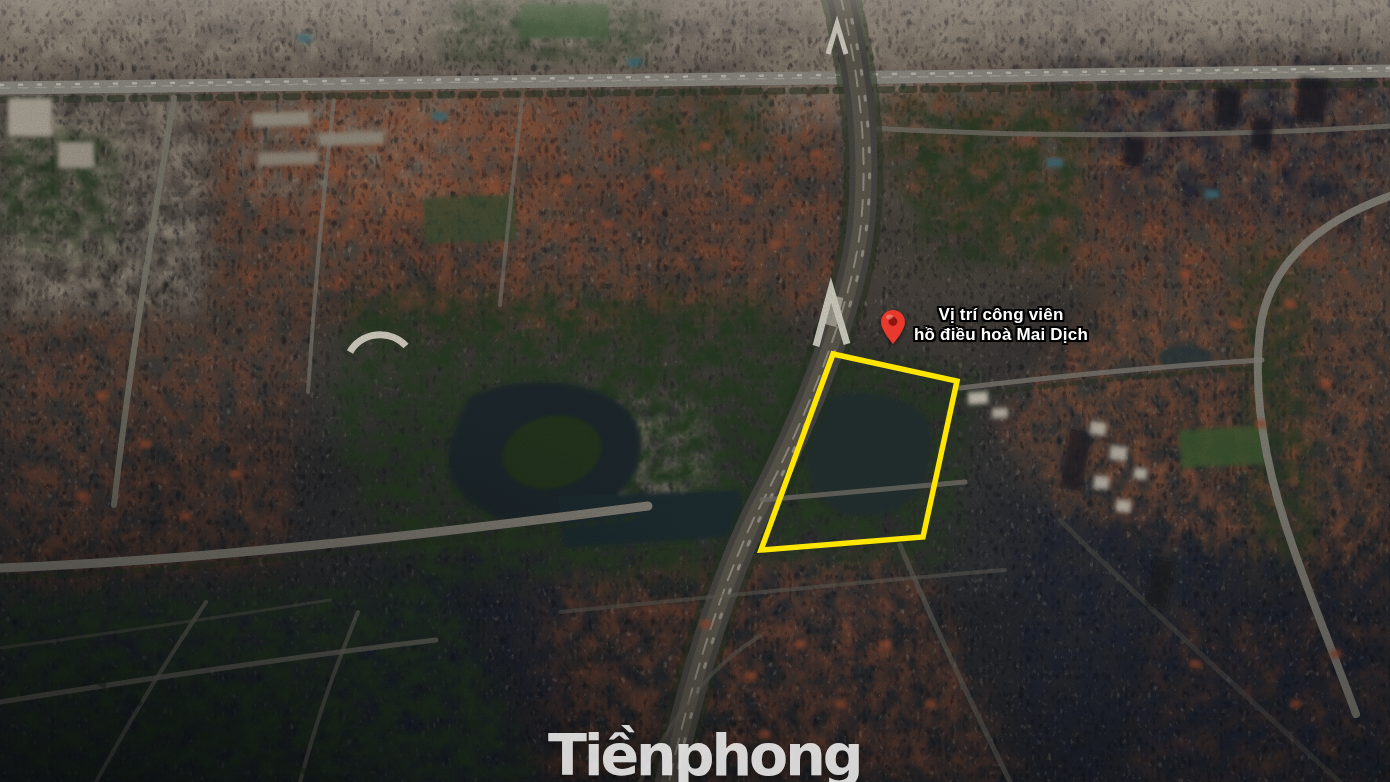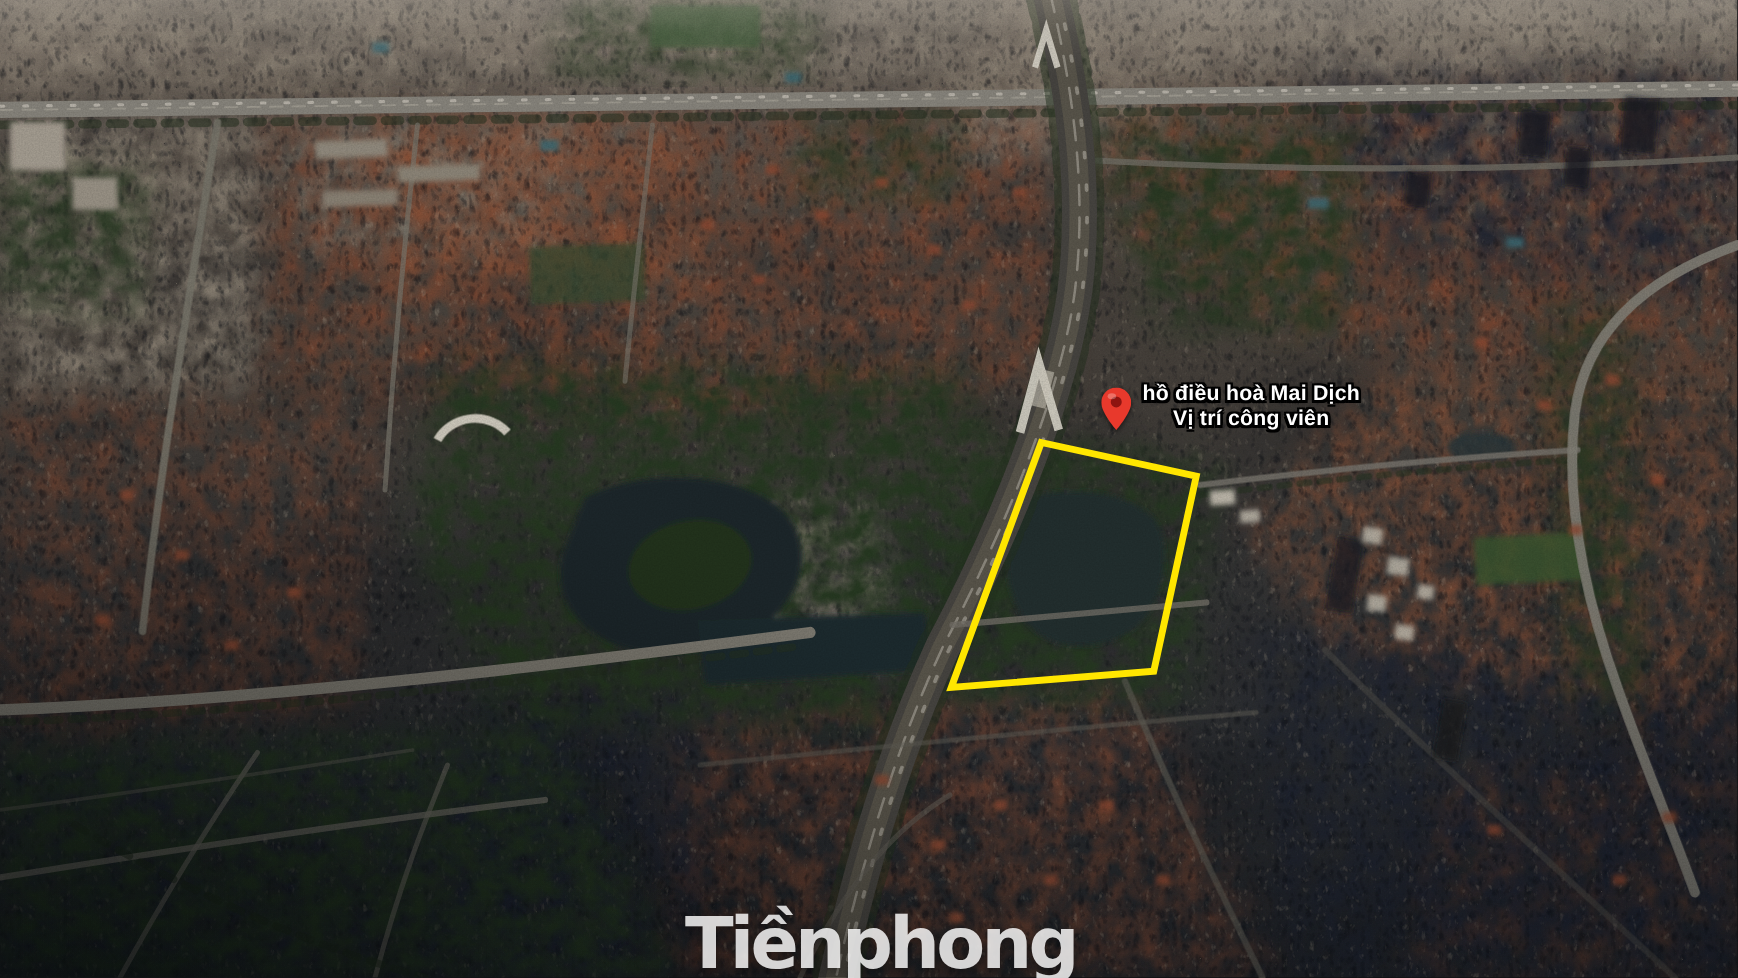--- a/index.html
+++ b/index.html
@@ -272,19 +272,19 @@
     <polygon class="highlight-poly" points="833,354 957,381 923,537 761,550" stroke="#ffe600" stroke-width="5.5"></polygon>
   </svg>
 
   <svg class="pin" viewBox="0 0 24 34" xmlns="http://www.w3.org/2000/svg">
     <path d="M12 0 C5.4 0 0 5.4 0 12 C0 20.5 12 34 12 34 C12 34 24 20.5 24 12 C24 5.4 18.6 0 12 0 Z" fill="#e8392c"></path>
     <circle cx="12" cy="11.5" r="4.4" fill="#8e1410"></circle>
     <ellipse cx="8.5" cy="7" rx="3.4" ry="2.4" fill="rgba(255,255,255,0.28)"></ellipse>
   </svg>
 
   <div class="map-label">
+    <span class="line">Vị trí công viên</span>
     <span class="line">hồ điều hoà Mai Dịch</span>
-    <span class="line">Vị trí công viên</span>
   </div>
 
   <div class="watermark">Tiềnphong</div>
 
 </div>
 
 </body></html>

